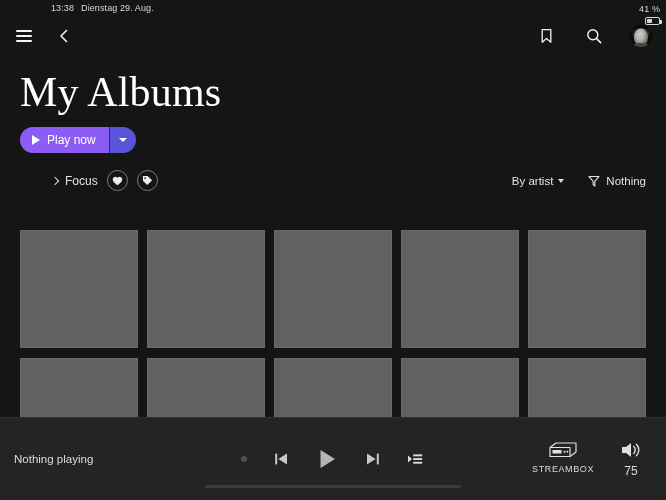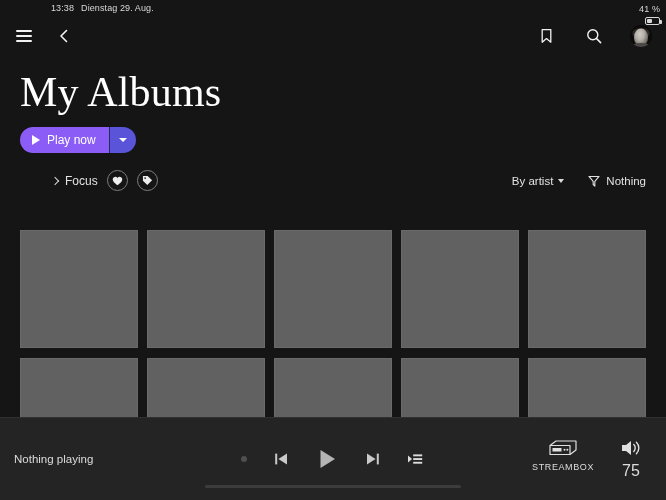--- a/index.html
+++ b/index.html
@@ -199,21 +199,21 @@
   }
   .right-controls {
     margin-left: auto; display: flex; align-items: flex-start;
     gap: 26px; padding-right: 24px;
   }
   .rc-item {
     display: flex; flex-direction: column; align-items: center;
     gap: 4px; cursor: pointer; color: #e0e0e0;
   }
   .rc-label { font-size: 9px; letter-spacing: .6px; color: #dcdcdc; }
-  .rc-value { font-size: 16px; color: #dcdcdc; text-align: right; }
+  .rc-value { font-size: 12px; color: #dcdcdc; text-align: right; }
 </style>
 </head>
 <body>
 
 <div class="statusbar">
   <div class="sb-left">
     <span>13:38</span>
     <span>Dienstag 29. Aug.</span>
   </div>
   <div class="sb-spacer"></div>

